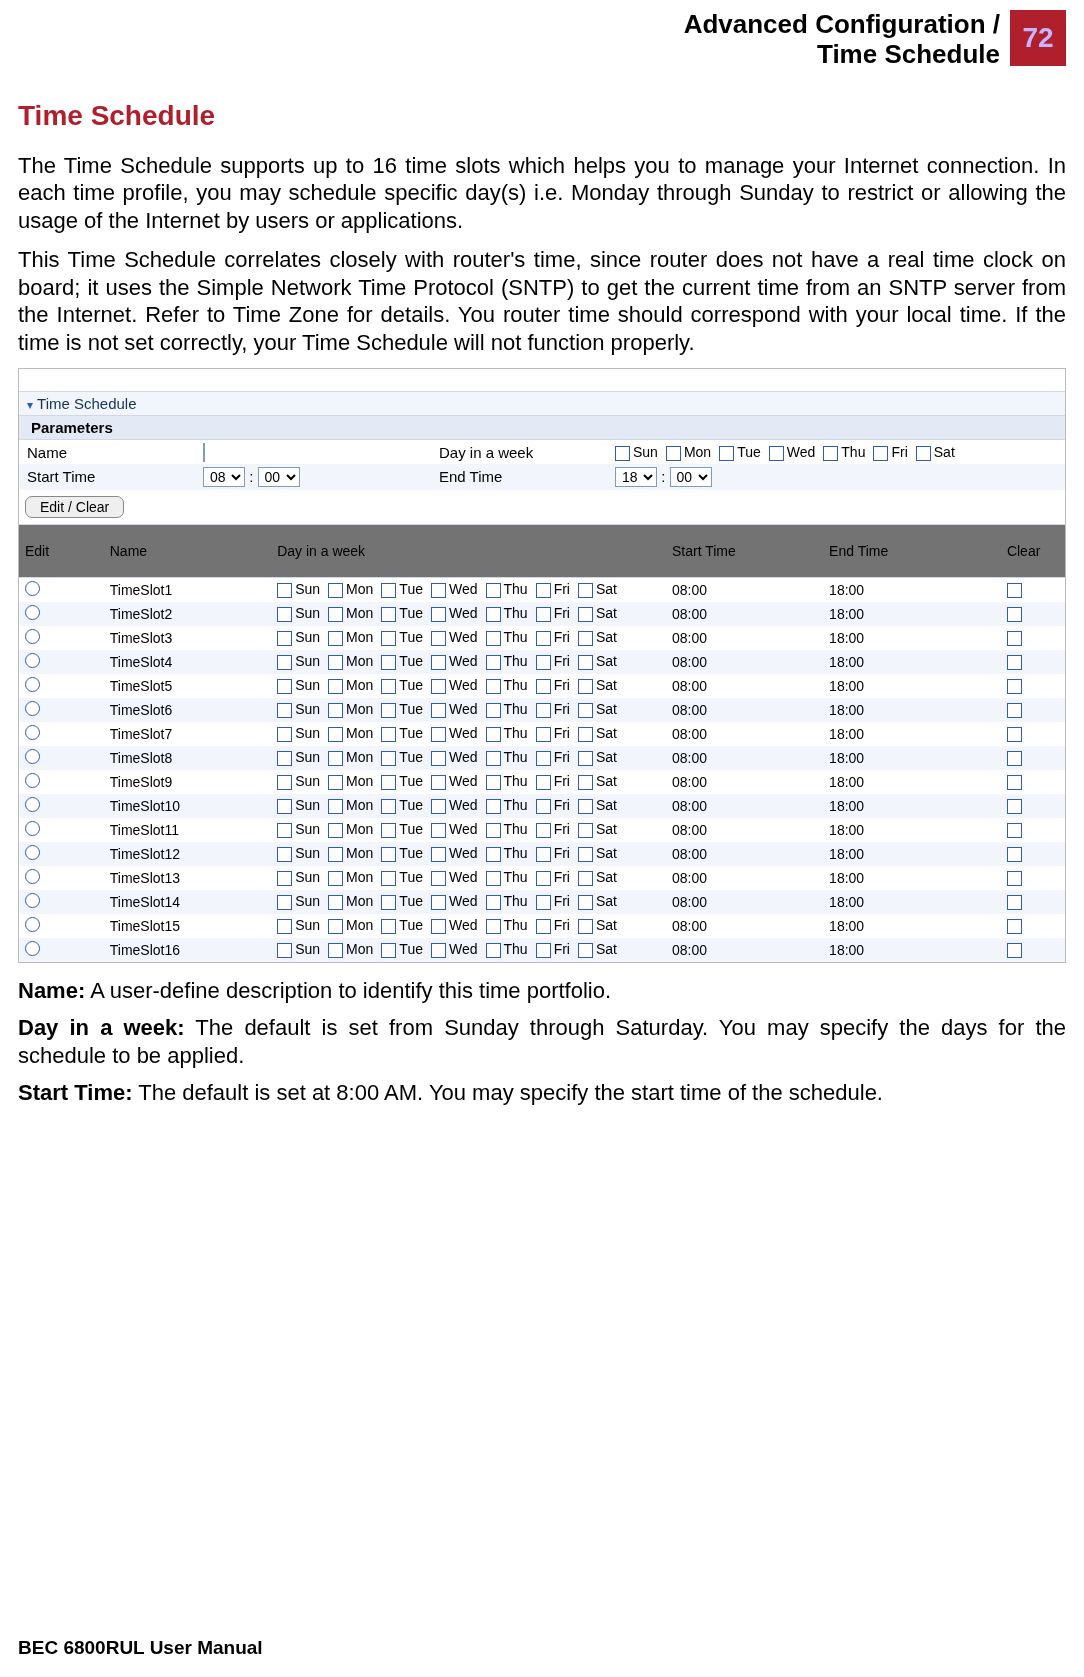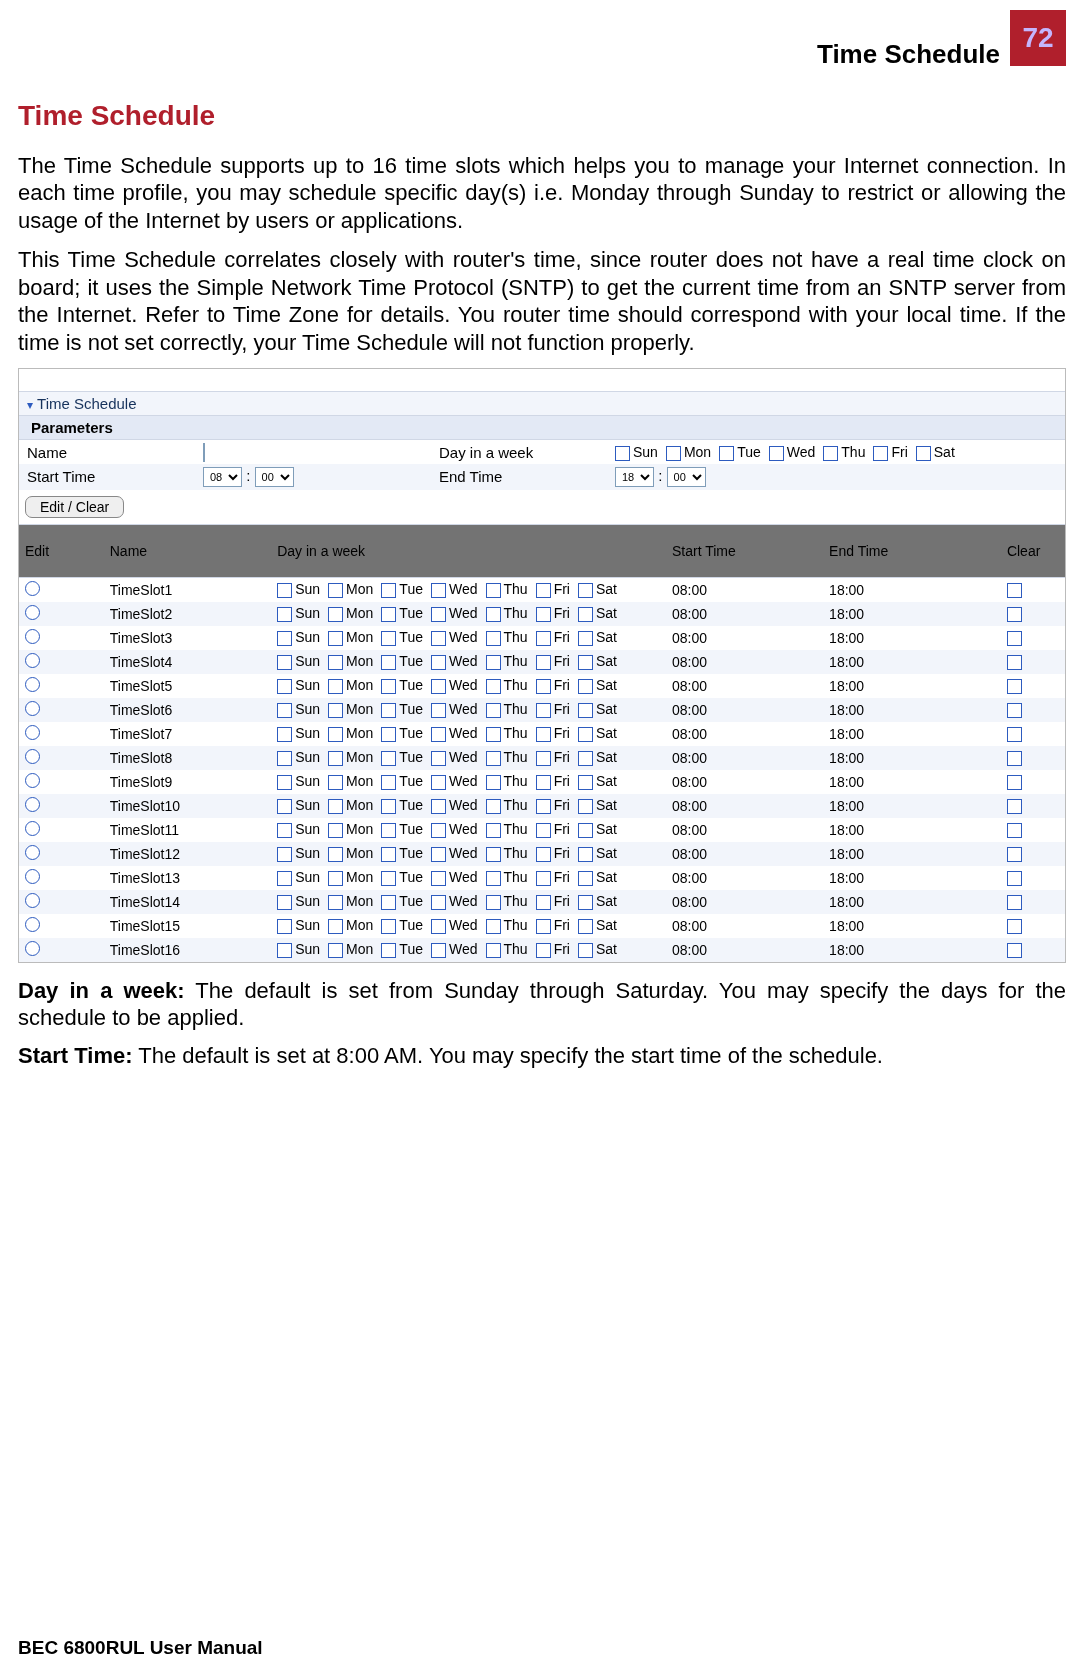--- a/index.html
+++ b/index.html
@@ -17,21 +17,21 @@
   .panel-head{background:#f2f5fb;color:#16325c;border-top:1px solid #d0d7e5;border-bottom:1px solid #d0d7e5;padding:3px 8px;font-weight:normal;}
   .panel-head::before{content:"\25BE";color:#2d5bbf;margin-right:4px;font-size:12px;}
   .param-head{background:#e3e9f5;border-bottom:1px solid #d0d7e5;padding:3px 12px;font-weight:bold;font-size:15px;}
   table.frm{width:100%;border-collapse:collapse;}
   table.frm td{padding:3px 8px;font-size:15px;}
   .frm-row-even{background:#fff;}
   .frm-row-odd{background:#f2f5fb;}
   .frm-label-col{width:160px;}
   .frm-val-col{width:220px;}
   .frm-input{border:1px solid #7f9db9;background:#fff;width:130px;height:18px;}
-  .sel{border:1px solid #7f9db9;background:#fff;font-size:11px;padding:0 2px;height:20px;}
+  .sel{border:1px solid #7f9db9;background:#fff;font-size:14px;padding:0 2px;height:20px;}
   .cb{display:inline-block;width:13px;height:13px;border:1px solid #2d5bbf;background:#fff;vertical-align:middle;margin-right:3px;}
   .day-lbl{font-size:14px;margin-right:8px;}
   .btn{margin:6px;padding:2px 14px;border:1px solid #888;background:#efefef;border-radius:7px;font-size:14px;}
   table.grid{width:100%;border-collapse:collapse;font-size:14px;}
   table.grid th{background:#737373;text-align:left;font-weight:normal;padding:18px 6px;border-top:1px solid #d0d7e5;border-bottom:1px solid #d0d7e5;}
   table.grid td{padding:3px 6px;}
   table.grid tr.r-even{background:#fff;}
   table.grid tr.r-odd{background:#f2f5fb;}
   .radio{display:inline-block;width:13px;height:13px;border:1px solid #2d5bbf;border-radius:50%;background:#fff;}
   .col-edit{width:70px;}
@@ -43,21 +43,21 @@
   .def-list p{font-size:22px;line-height:1.25;margin:0 0 10px 0;text-align:justify;}
   .footer{position:absolute;bottom:18px;left:18px;font-size:19px;font-weight:bold;}
 </style>
 </head>
 <body>
 
 <div class="page">
 
   <div class="hdr">
     <div class="hdr-title">
-      <br>
+      <span>Advanced Configuration /</span><br>
       <span>Time Schedule</span>
     </div>
     <div class="pg-badge">72</div>
   </div>
 
   <h1 class="sec-title">Time Schedule</h1>
 
   <p class="body">The Time Schedule supports up to 16 time slots which helps you to manage your Internet connection.  In each time profile, you may schedule specific day(s) i.e. Monday through Sunday to restrict or allowing the usage of the Internet by users or applications.</p>
 
   <p class="body">
@@ -234,18 +234,19 @@
             <td><span class="cb"></span><span class="day-lbl">Sun</span><span class="cb"></span><span class="day-lbl">Mon</span><span class="cb"></span><span class="day-lbl">Tue</span><span class="cb"></span><span class="day-lbl">Wed</span><span class="cb"></span><span class="day-lbl">Thu</span><span class="cb"></span><span class="day-lbl">Fri</span><span class="cb"></span><span class="day-lbl">Sat</span></td>
             <td>08:00</td>
             <td>18:00</td>
             <td><span class="cb"></span></td>
           </tr>
         </tbody>
     </table>
   </div>
 
   <div class="def-list">
+    <p><b>Name:</b><span> A user-define description to identify this time portfolio.</span></p>
     <p><b>Day in a week:</b><span> The default is set from Sunday through Saturday. You may specify the days for the schedule to be applied.</span></p>
     <p><b>Start Time:</b><span> The default is set at 8:00 AM.  You may specify the start time of the schedule.</span></p>
   </div>
 
   <div class="footer">BEC 6800RUL User Manual</div>
 </div>
 
 </body></html>

